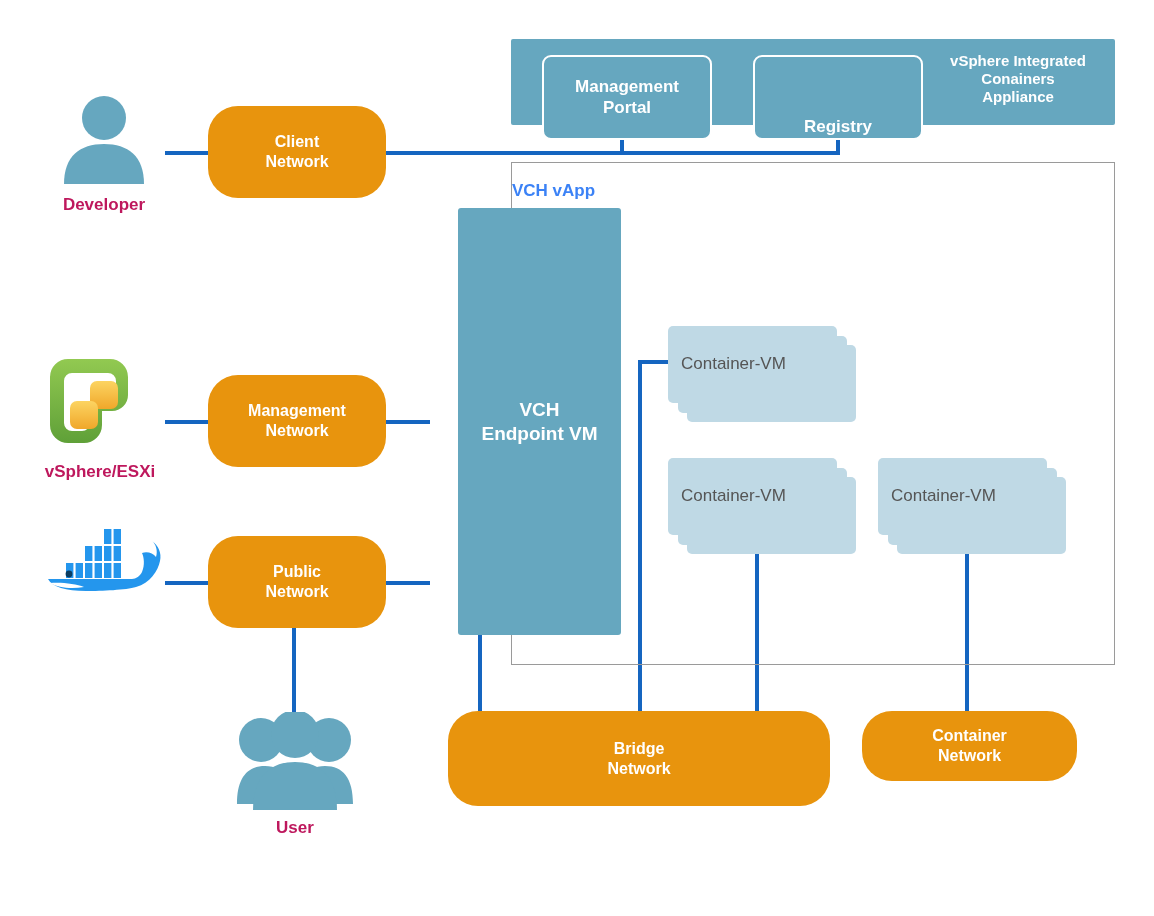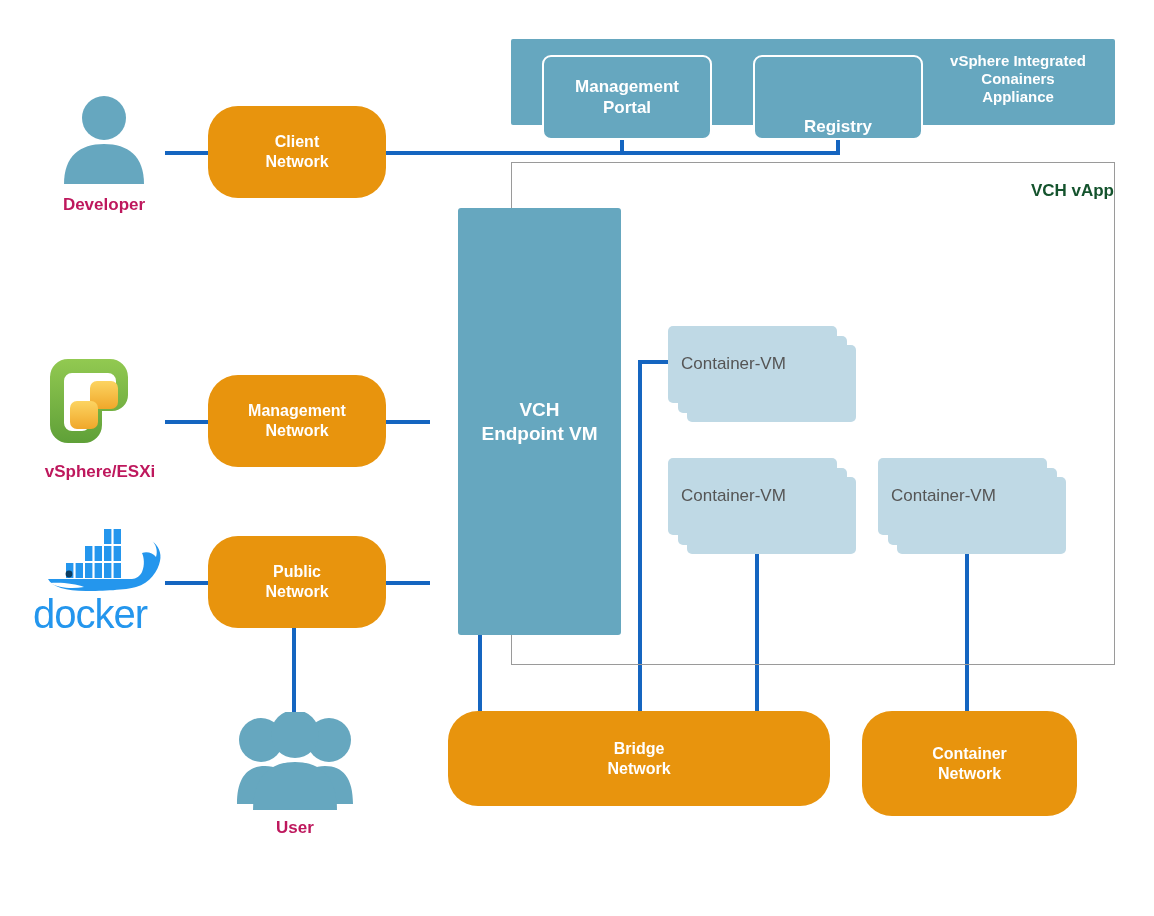--- a/index.html
+++ b/index.html
@@ -81,24 +81,24 @@
     border:1.5px solid #9a9a9a;
     box-sizing:border-box;
     background:transparent;
   }
   .vapp-mask{
     position:absolute;
     background:#ffffff;
   }
   .vapp-title{
     position:absolute;
-    color:#14532d;
+    color:#3b82f6;
     font-weight:bold;
     font-size:17px;
-    text-align:right;
+    text-align:left;
     width:100%;
   }
 
   
   .cvm{position:absolute;}
   .cvm .card{
     position:absolute;
     background:#BFD9E5;
     border-radius:5px;
   }
@@ -211,21 +211,21 @@
   <div class="net-pill" style="left:208px;top:536px;width:178px;height:92px;flex-direction:column;">
     <span>Public</span>
     <span>Network</span>
   </div>
 
   <div class="net-pill" style="left:448px;top:711px;width:382px;height:95px;flex-direction:column;">
     <span>Bridge</span>
     <span>Network</span>
   </div>
 
-  <div class="net-pill" style="left:862px;top:711px;width:215px;height:105px;flex-direction:column;">
+  <div class="net-pill" style="left:862px;top:711px;width:215px;height:70px;flex-direction:column;">
     <span>Container</span>
     <span>Network</span>
   </div>
 
   <div class="icon-wrap" style="left:58px;top:94px;width:92px;height:90px;">
     <svg width="92" height="90" viewBox="0 0 92 90">
       <circle cx="46" cy="24" r="22" fill="#66A7BF"></circle>
       <path d="M6 90 C6 62 22 50 46 50 C70 50 86 62 86 90 Z" fill="#66A7BF"></path>
     </svg>
   </div>
@@ -275,25 +275,20 @@
         <line x1="61.5" y1="36" x2="61.5" y2="51"></line>
         <line x1="80.5" y1="36" x2="80.5" y2="51"></line>
         <line x1="61.5" y1="19" x2="61.5" y2="34"></line>
         <line x1="80.5" y1="19" x2="80.5" y2="34"></line>
         <line x1="80.5" y1="2" x2="80.5" y2="17"></line>
       </g>
       <circle cx="37" cy="47" r="3.4" fill="#0b3d61"></circle>
       <path d="M18 56 C26 61 40 62 52 60 C44 57 30 55 18 56 Z" fill="#ffffff"></path>
     </svg>
   </div>
-  <div class="icon-wrap" style="left:30px;top:594px;width:150px;height:46px;">
-    <svg width="150" height="46" viewBox="0 0 150 46">
-      <text x="3" y="34" font-family="'Liberation Sans', sans-serif" font-size="40" font-weight="normal" fill="#2496ED" letter-spacing="-1">docker</text>
-    </svg>
-  </div>
 
   <div class="icon-wrap" style="left:235px;top:712px;width:120px;height:98px;">
     <svg width="120" height="98" viewBox="0 0 120 98">
       <g fill="#66A7BF">
         <circle cx="26" cy="28" r="22"></circle>
         <path d="M2 92 C2 66 12 54 30 54 C40 54 48 58 53 66 L36 66 C28 66 24 72 24 80 V92 Z"></path>
         <circle cx="94" cy="28" r="22"></circle>
         <path d="M118 92 C118 66 108 54 90 54 C80 54 72 58 67 66 L84 66 C92 66 96 72 96 80 V92 Z"></path>
         <circle cx="60" cy="22" r="24"></circle>
         <path d="M18 98 C18 68 32 50 60 50 C88 50 102 68 102 98 Z"></path>

